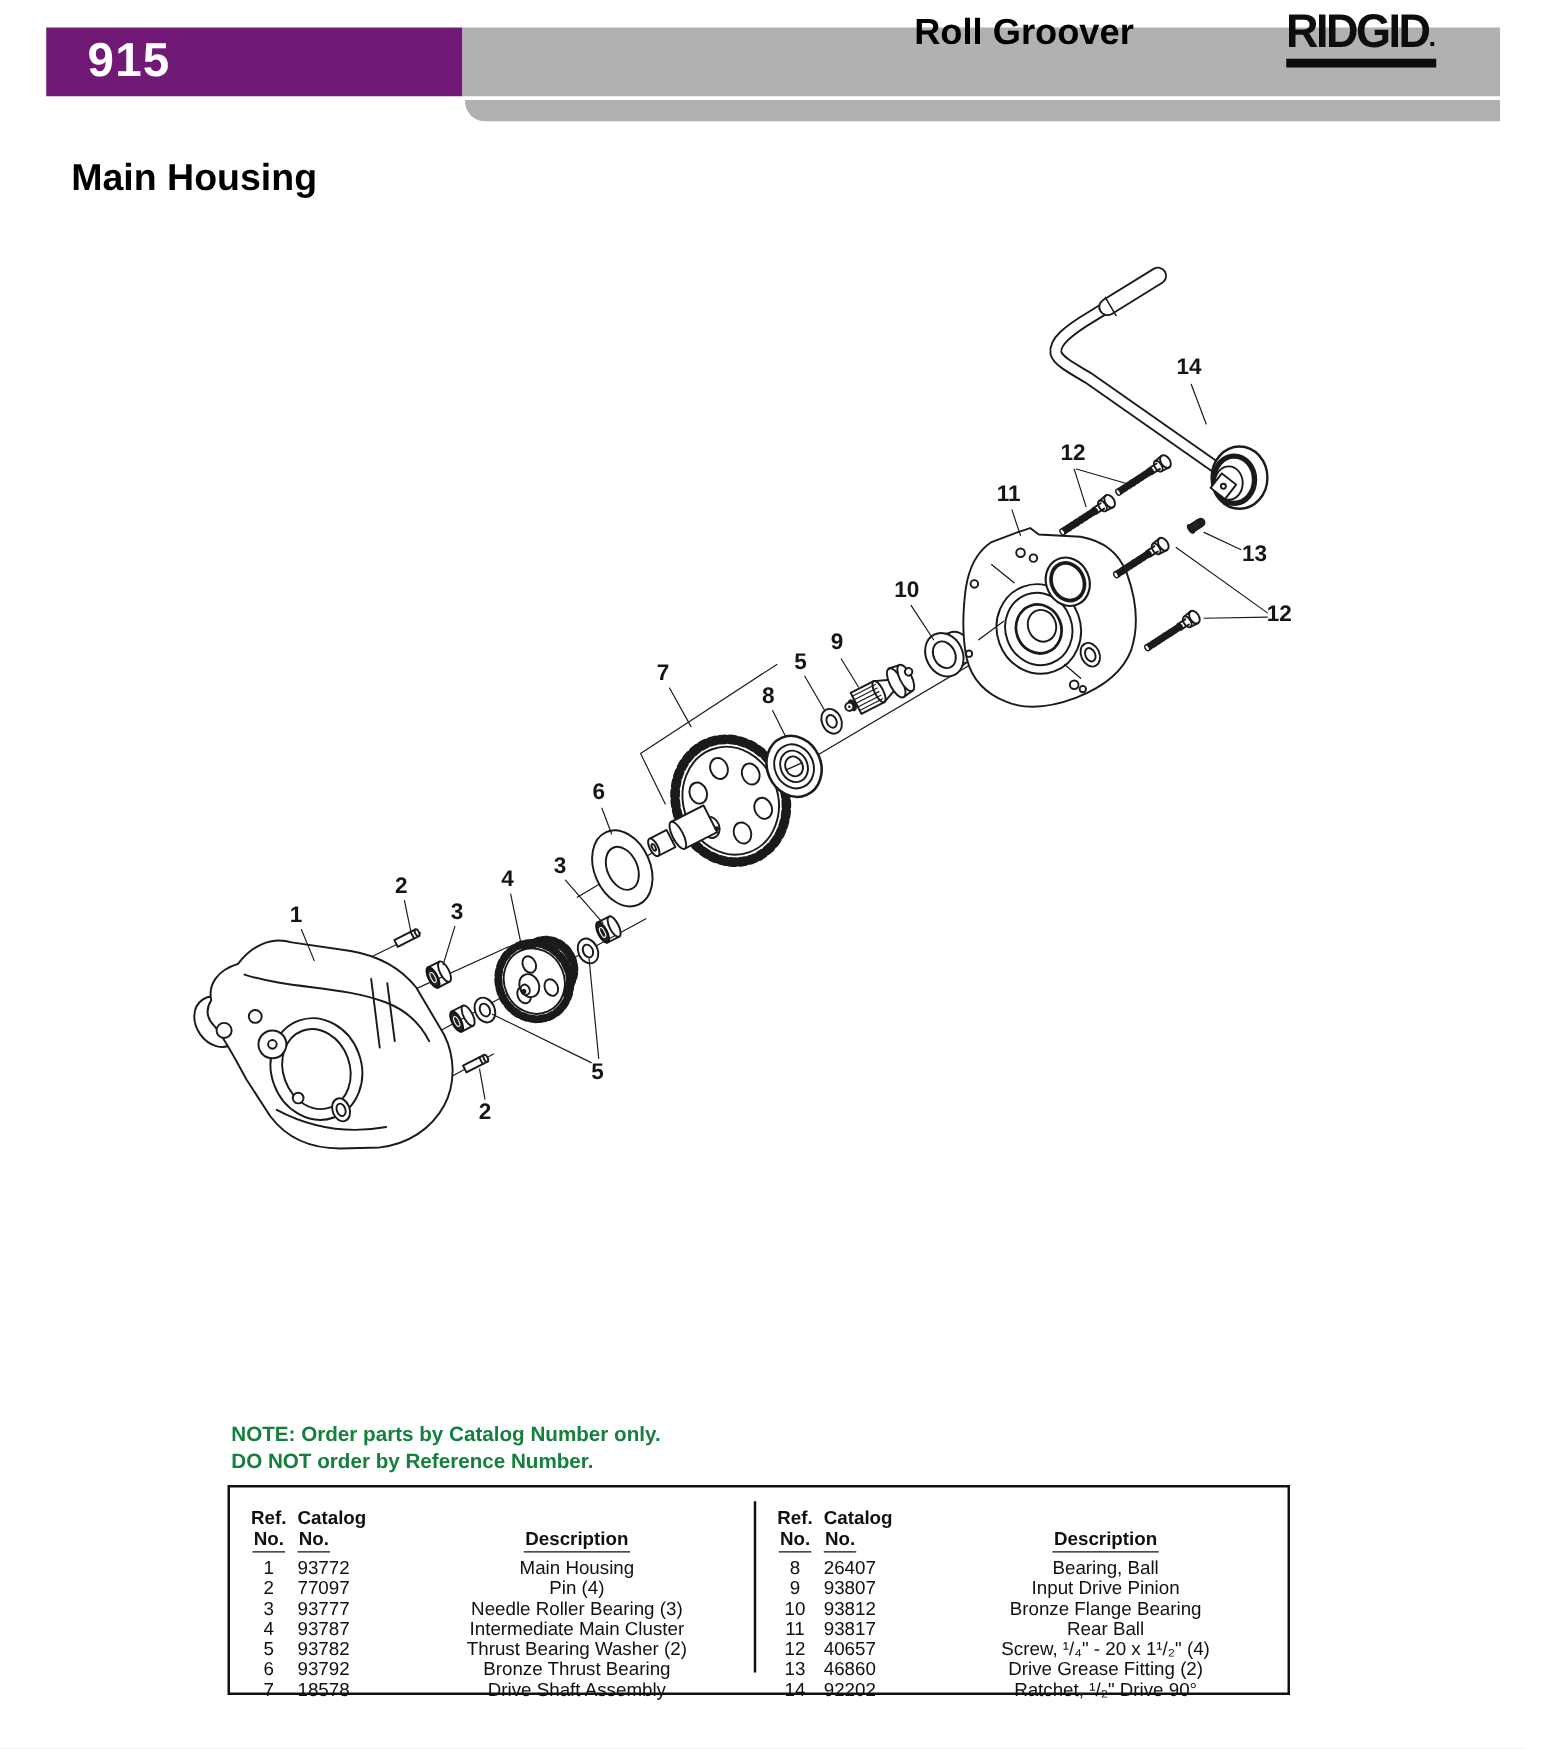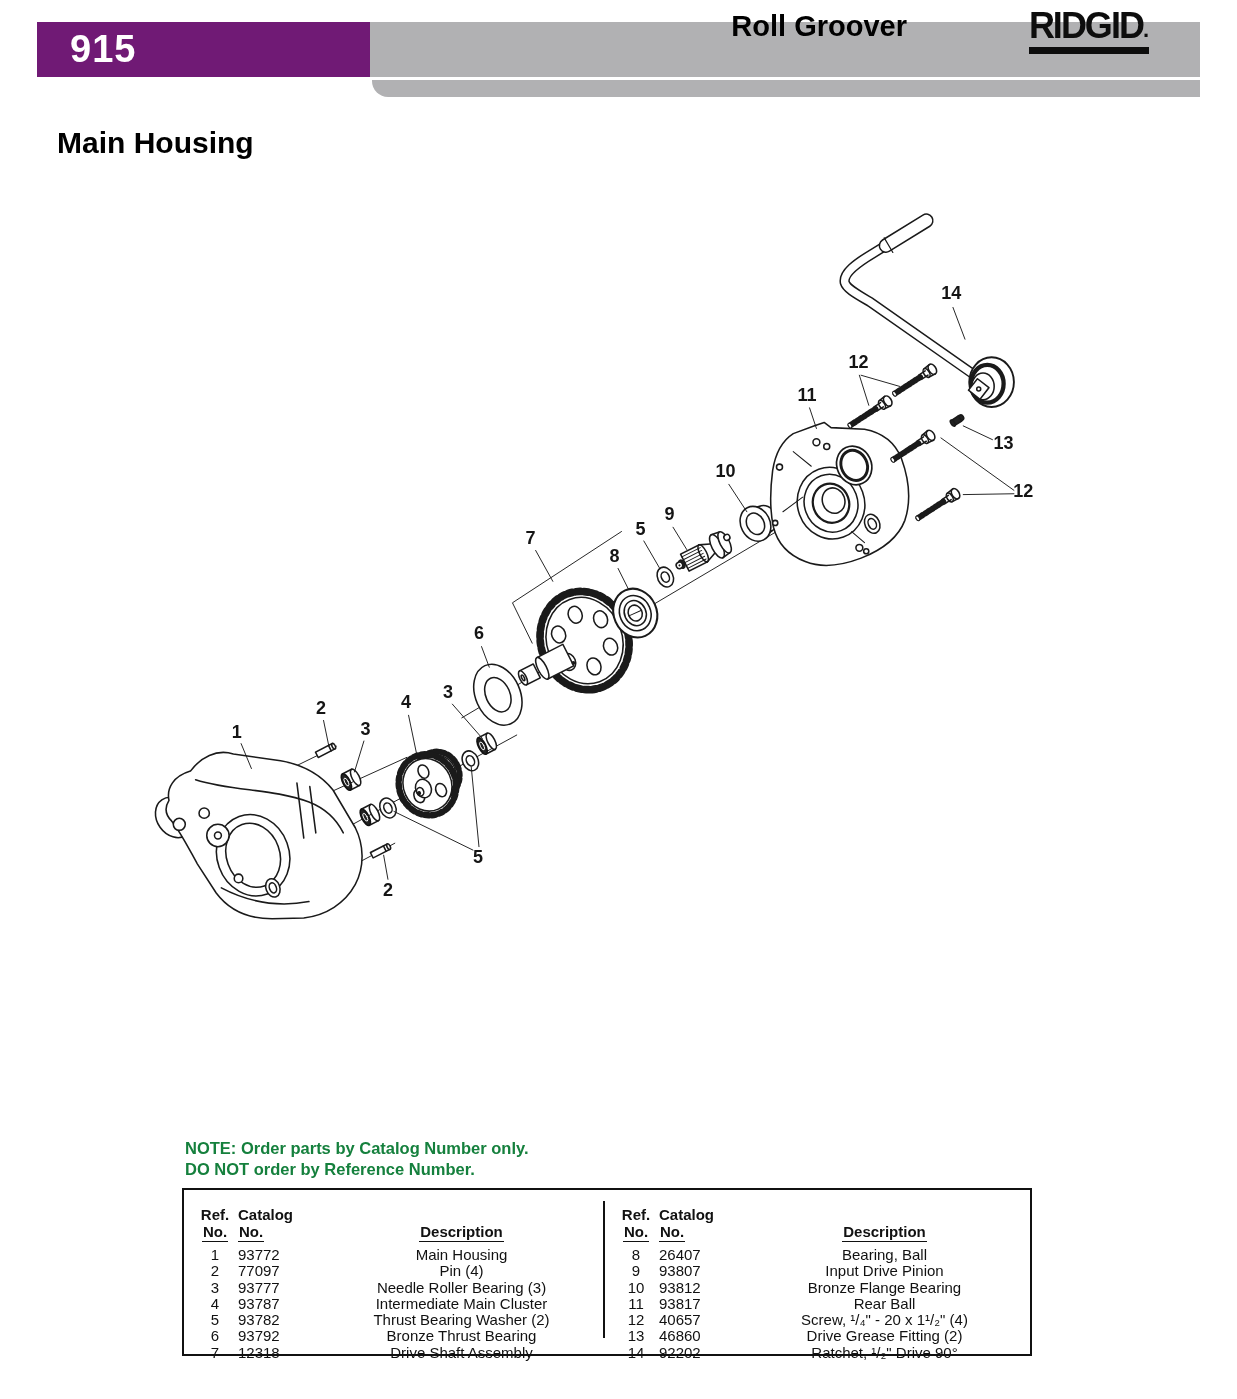--- a/index.html
+++ b/index.html
@@ -344,21 +344,21 @@
             <span class="col-cat">93782</span>
             <span class="col-desc">Thrust Bearing Washer (2)</span>
           </div>
         <div class="prow">
             <span class="col-ref">6</span>
             <span class="col-cat">93792</span>
             <span class="col-desc">Bronze Thrust Bearing</span>
           </div>
         <div class="prow">
             <span class="col-ref">7</span>
-            <span class="col-cat">12318</span>
+            <span class="col-cat">18578</span>
             <span class="col-desc">Drive Shaft Assembly</span>
           </div>
       </div>
     </div>
     <div class="half hr">
       <div class="thead">
         <div class="r1">
           <span class="col-ref">Ref.</span>
           <span class="col-cat">Catalog</span>
         </div>

